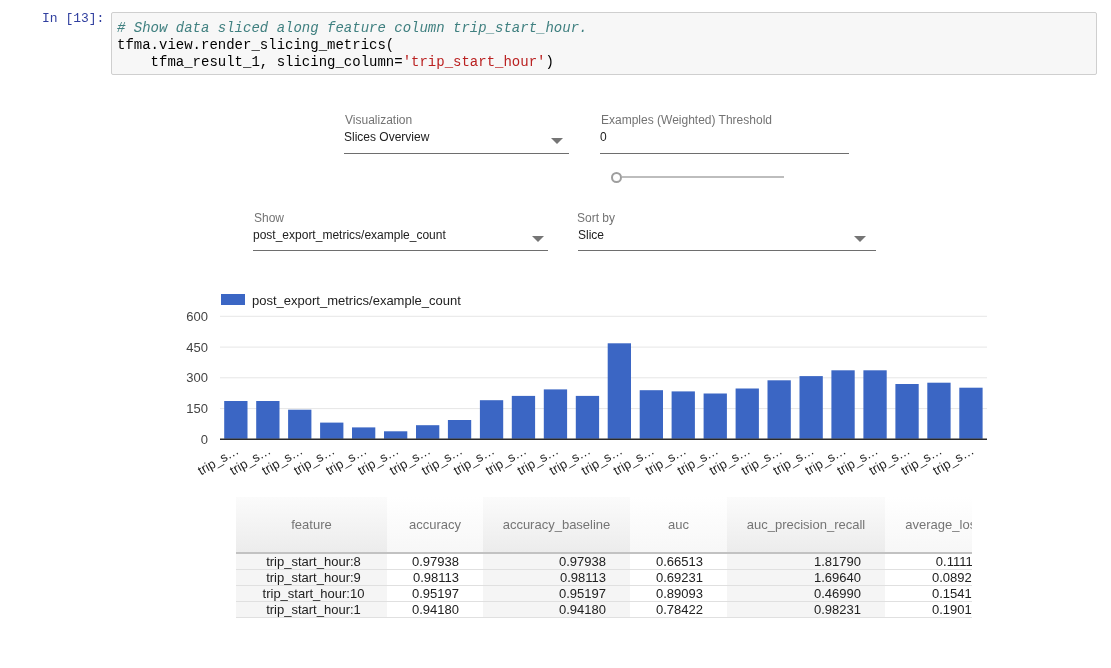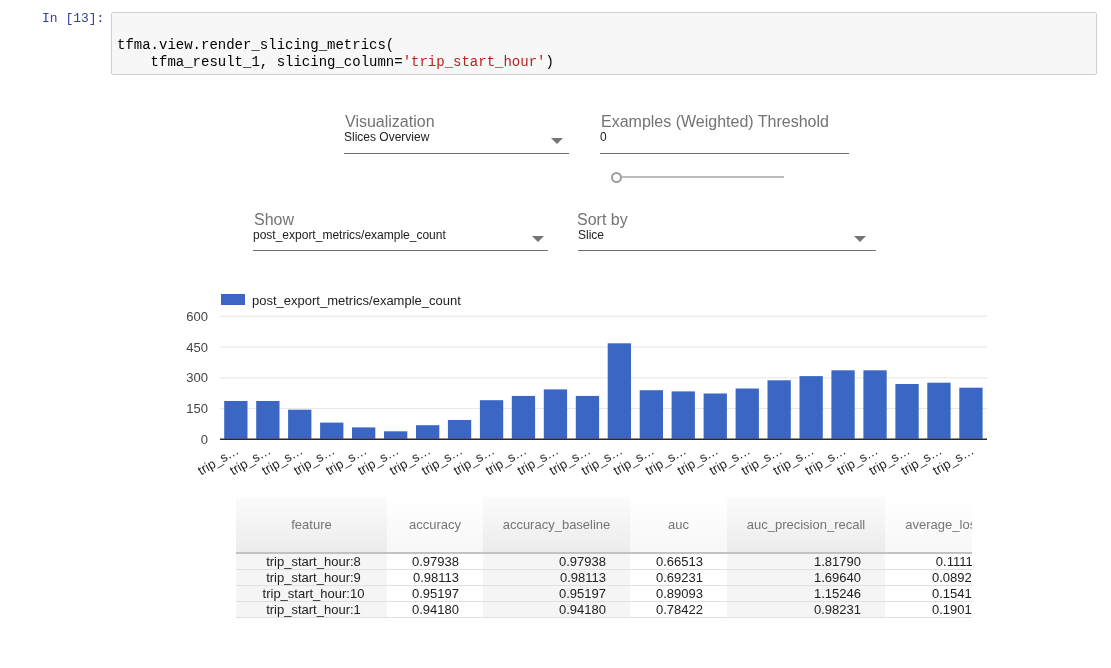--- a/index.html
+++ b/index.html
@@ -1,31 +1,31 @@
 <!DOCTYPE html>
 <html><head>
 <meta charset="utf-8">
 <style>
   * { margin:0; padding:0; box-sizing:border-box; }
   html,body { width:1111px; height:668px; background:#ffffff; font-family:"Liberation Sans", sans-serif; }
   #page { position:relative; width:1111px; height:668px; overflow:hidden; background:#fff; }
   .abs { position:absolute; }
   .mono { font-family:"Liberation Mono", monospace; }
-  .lbl { font-size:16px; color:#737373; }
+  .lbl { font-size:12px; color:#737373; }
   .val { font-size:12px; color:#212121; white-space:nowrap; }
   .uline { height:1px; background:#6e6e6e; }
   .tri { width:0; height:0; border-left:6px solid transparent; border-right:6px solid transparent; border-top:6px solid #757575; }
 </style>
 </head>
 <body>
 <div id="page">
 
   <div class="abs mono" style="left:42px; top:11px; font-size:13px; color:#303F9F;">In&nbsp;[13]:</div>
   <div class="abs" style="left:111px; top:12px; width:986px; height:62.5px; background:#f7f7f7; border:1px solid #cfcfcf; border-radius:2px;"></div>
-  <div class="abs mono" style="left:117px; top:19.5px; font-size:14px; line-height:17.2px; color:#000; white-space:pre;">
+  <div class="abs mono" style="left:117px; top:19.5px; font-size:14px; line-height:17.2px; color:#000; white-space:pre;"><span style="color:#408080; font-style:italic;"># Show data sliced along feature column trip_start_hour.</span>
 tfma.view.render_slicing_metrics(
     tfma_result_1, slicing_column=<span style="color:#BA2121;">'trip_start_hour'</span>)</div>
 
   <div class="abs lbl" style="left:345px; top:113px;">Visualization</div>
   <div class="abs val" style="left:344px; top:130px;">Slices Overview</div>
   <div class="abs uline" style="left:344px; top:153px; width:225px;"></div>
   <div class="abs tri" style="left:550.5px; top:137.8px;"></div>
 
   <div class="abs lbl" style="left:601px; top:113px;">Examples (Weighted) Threshold</div>
   <div class="abs val" style="left:600px; top:130px;">0</div>
@@ -156,21 +156,21 @@
             <td class="codd n">0.98113</td>
             <td class="cev n">0.69231</td>
             <td class="codd n">1.69640</td>
             <td class="cev n">0.08926</td>
           </tr>
         <tr>
             <td class="codd f">trip_start_hour:10</td>
             <td class="cev n">0.95197</td>
             <td class="codd n">0.95197</td>
             <td class="cev n">0.89093</td>
-            <td class="codd n">1.15246</td>
+            <td class="codd n">0.46990</td>
             <td class="cev n">0.15416</td>
           </tr>
         <tr>
             <td class="codd f">trip_start_hour:1</td>
             <td class="cev n">0.94180</td>
             <td class="codd n">0.94180</td>
             <td class="cev n">0.78422</td>
             <td class="codd n">0.98231</td>
             <td class="cev n">0.19017</td>
           </tr>

